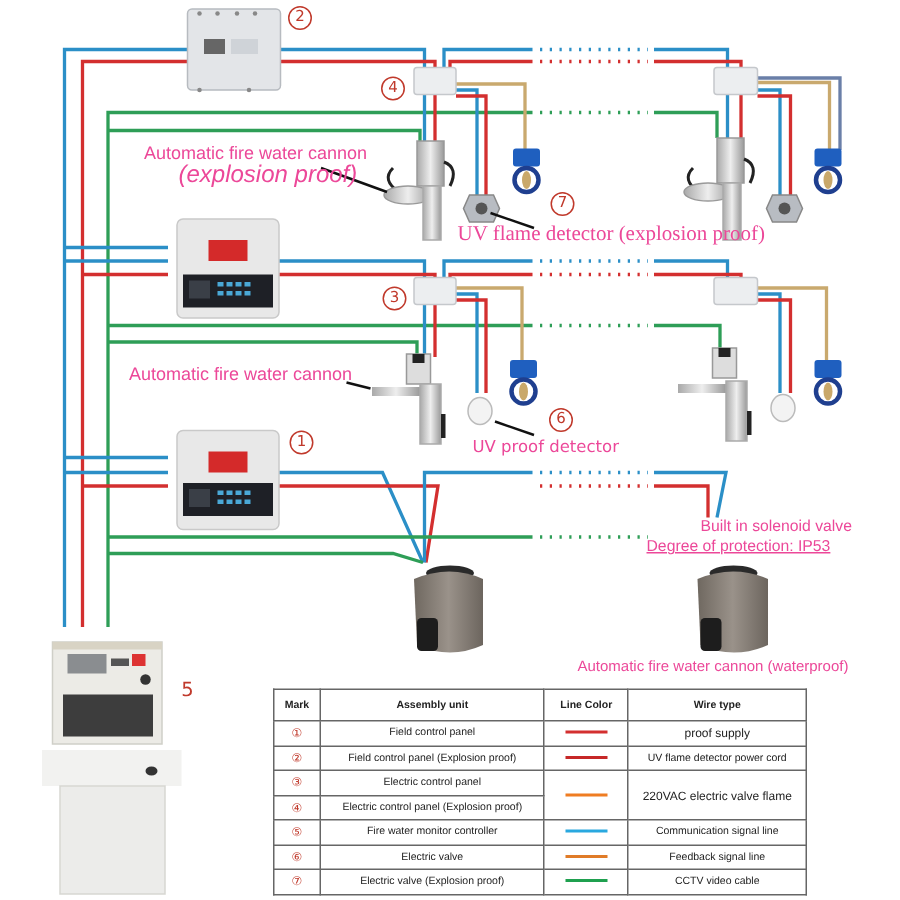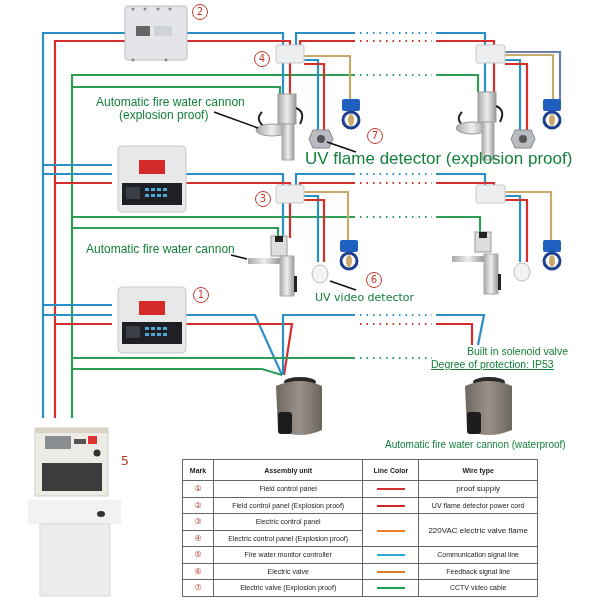--- a/index.html
+++ b/index.html
@@ -1,18 +1,18 @@
 <!DOCTYPE html>
 <html><head>
 <meta charset="utf-8">
 <style>
   html, body { margin:0; padding:0; background:#fff; }
   body { width:600px; height:600px; position:relative; overflow:hidden; font-family:"Liberation Sans", sans-serif; }
   #diagram { position:absolute; left:0; top:0; width:600px; height:600px; }
-  .lbl { position:absolute; color:#15803d; white-space:nowrap; font-family:"Liberation Sans", sans-serif; }
+  .lbl { position:absolute; color:#ec4899; white-space:nowrap; font-family:"Liberation Sans", sans-serif; }
   .mark { position:absolute; width:14px; height:14px; border:1.3px solid #c0392b; border-radius:50%; color:#c0392b; font-size:10px; line-height:14px; text-align:center; font-family:"DejaVu Sans", sans-serif; background:#fff; }
   table.legend { position:absolute; left:182px; top:459px; width:356px; border-collapse:collapse; font-size:7px; color:#222; background:#fff; }
   table.legend td, table.legend th { border:1px solid #666; text-align:center; padding:0; height:15.5px; }
   table.legend th { font-weight:bold; height:20px; font-size:7px; }
   .swatch { display:inline-block; width:28px; height:2px; vertical-align:middle; }
   .circ { color:#c0392b; font-family:"DejaVu Sans", sans-serif; font-size:8px; }
 </style>
 </head>
 <body>
 
@@ -255,24 +255,24 @@
 
 <div class="mark" style="left:192px;top:4px;">2</div>
 <div class="mark" style="left:254px;top:51px;">4</div>
 <div class="mark" style="left:367px;top:128px;">7</div>
 <div class="mark" style="left:255px;top:191px;">3</div>
 <div class="mark" style="left:366px;top:272px;">6</div>
 <div class="mark" style="left:193px;top:287px;">1</div>
 <div class="mark" style="left:118px;top:454px;border:none;font-size:13px;">5</div>
 
 <div class="lbl" style="left:96px;top:95px;font-size:12px;">Automatic fire water cannon</div>
-<div class="lbl" style="left:119px;top:108px;font-size:12px;">(explosion proof)</div>
-<div class="lbl" style="left:305px;top:149px;font-size:17px;font-family:Liberation Sans, sans-serif;">UV flame detector (explosion proof)</div>
+<div class="lbl" style="left:119px;top:108px;font-size:16px;font-style:italic;">(explosion proof)</div>
+<div class="lbl" style="left:305px;top:149px;font-size:14px;font-family:Liberation Serif, serif;">UV flame detector (explosion proof)</div>
 <div class="lbl" style="left:86px;top:242px;font-size:12px;">Automatic fire water cannon</div>
-<div class="lbl" style="left:315px;top:291px;font-size:11px;font-family:'DejaVu Sans',sans-serif;">UV video detector</div>
+<div class="lbl" style="left:315px;top:291px;font-size:11px;font-family:'DejaVu Sans',sans-serif;">UV proof detector</div>
 <div class="lbl" style="left:439px;top:345px;font-size:10.5px;margin-left:28px;">Built in solenoid valve</div>
 <div class="lbl" style="left:431px;top:358px;font-size:10.5px;text-decoration:underline;">Degree of protection: IP53</div>
 <div class="lbl" style="left:385px;top:439px;font-size:10px;">Automatic fire water cannon (waterproof)</div>
 
 <table class="legend">
   <colgroup>
       <col style="width:31px">
       <col style="width:150px">
       <col style="width:56px">
       <col style="width:119px">

